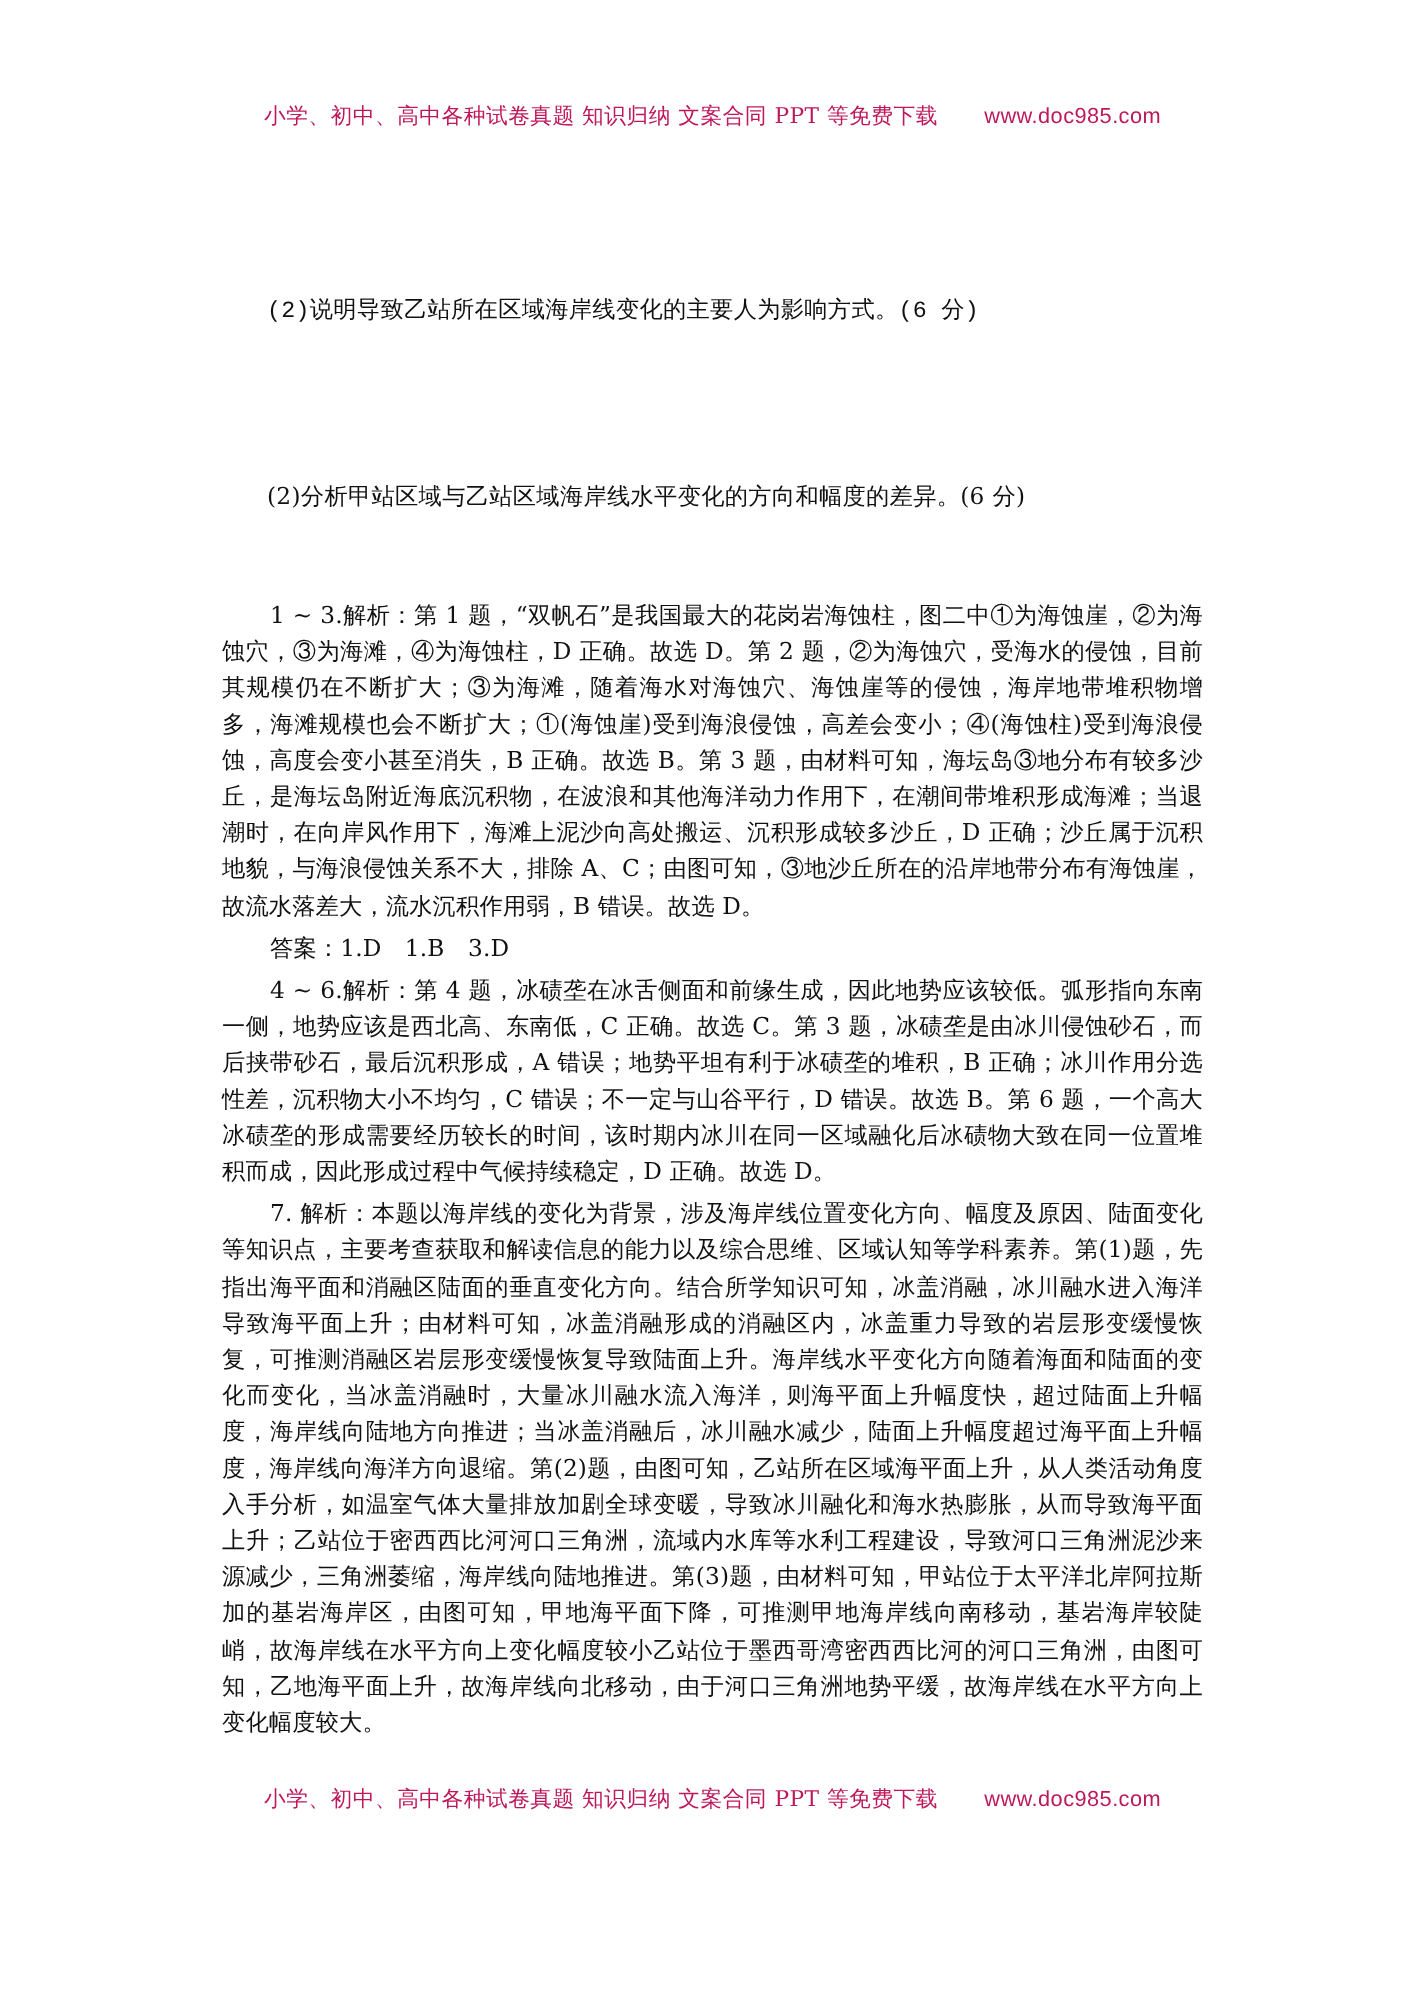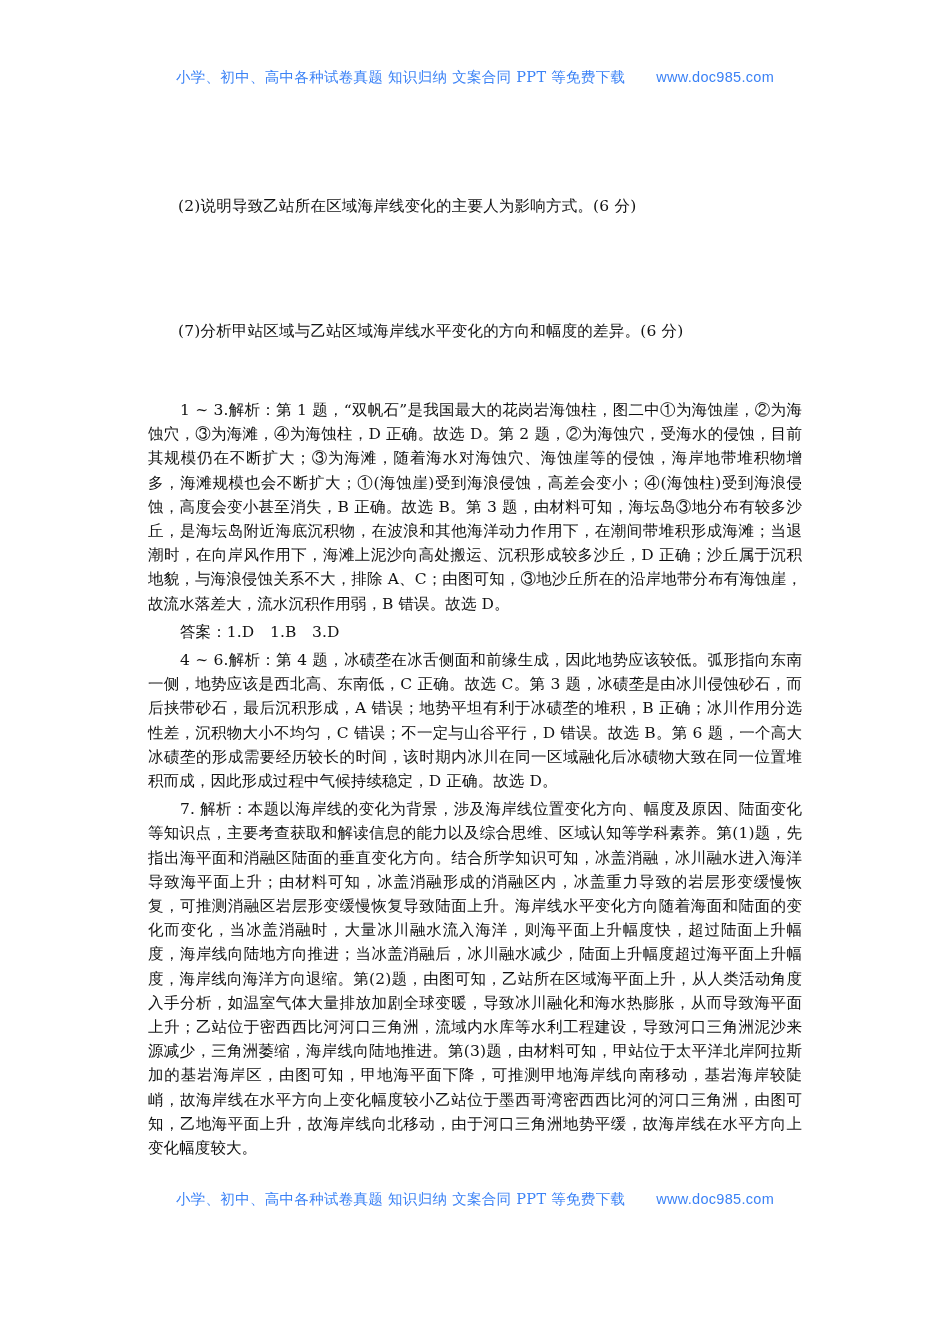--- a/index.html
+++ b/index.html
@@ -1,40 +1,40 @@
 <!DOCTYPE html>
 <html><head>
   <meta charset="utf-8">
   <style>
     html, body { margin: 0; padding: 0; background: #ffffff; }
     body { width: 950px; height: 1344px; position: relative; overflow: hidden;
            font-family: "DejaVu Serif", "Liberation Serif", serif; color: #111; }
     .header, .footer { position: absolute; left: 0; width: 950px; text-align: center;
-           font-size: 14.5px; color: #3b82f6; letter-spacing: 0.3px; }
+           font-size: 14.5px; color: #be185d; letter-spacing: 0.3px; }
     .header { top: 68px; }
     .footer { top: 1190px; }
     .site { font-family: "Liberation Sans", "DejaVu Sans", sans-serif; margin-left: 26px; }
     .q { position: absolute; left: 178px; font-size: 15.5px; letter-spacing: 0.2px; }
-    .q2 { top: 196px; }
+    .q2 { top: 196px; font-family: Liberation Mono, monospace; }
     .q3 { top: 321px; }
     .body-text { position: absolute; left: 144px; top: 394px; width: 662px;
            font-size: 15.5px; line-height: 24.2px; text-align: justify; letter-spacing: 0.1px; }
     .body-text p { margin: 4px; text-indent: 32px; }
     .body-text p.ans { text-indent: 32px; }
   </style>
 </head>
 <body>
 
 <div class="header">
   <span>小学、初中、高中各种试卷真题  知识归纳  文案合同  PPT 等免费下载</span>
   <span class="site">www.doc985.com</span>
 </div>
 
 <div class="q q2">(2)说明导致乙站所在区域海岸线变化的主要人为影响方式。(6 分)</div>
-<div class="q q3">(7)分析甲站区域与乙站区域海岸线水平变化的方向和幅度的差异。(6 分)</div>
+<div class="q q3">(2)分析甲站区域与乙站区域海岸线水平变化的方向和幅度的差异。(6 分)</div>
 
 <div class="body-text">
   <p>1 ~ 3.解析：第 1 题，“双帆石”是我国最大的花岗岩海蚀柱，图二中①为海蚀崖，②为海蚀穴，③为海滩，④为海蚀柱，D 正确。故选 D。第 2 题，②为海蚀穴，受海水的侵蚀，目前其规模仍在不断扩大；③为海滩，随着海水对海蚀穴、海蚀崖等的侵蚀，海岸地带堆积物增多，海滩规模也会不断扩大；①(海蚀崖)受到海浪侵蚀，高差会变小；④(海蚀柱)受到海浪侵蚀，高度会变小甚至消失，B 正确。故选 B。第 3 题，由材料可知，海坛岛③地分布有较多沙丘，是海坛岛附近海底沉积物，在波浪和其他海洋动力作用下，在潮间带堆积形成海滩；当退潮时，在向岸风作用下，海滩上泥沙向高处搬运、沉积形成较多沙丘，D 正确；沙丘属于沉积地貌，与海浪侵蚀关系不大，排除 A、C；由图可知，③地沙丘所在的沿岸地带分布有海蚀崖，故流水落差大，流水沉积作用弱，B 错误。故选 D。</p>
   <p class="ans">答案：1.D　1.B　3.D</p>
   <p>4 ~ 6.解析：第 4 题，冰碛垄在冰舌侧面和前缘生成，因此地势应该较低。弧形指向东南一侧，地势应该是西北高、东南低，C 正确。故选 C。第 3 题，冰碛垄是由冰川侵蚀砂石，而后挟带砂石，最后沉积形成，A 错误；地势平坦有利于冰碛垄的堆积，B 正确；冰川作用分选性差，沉积物大小不均匀，C 错误；不一定与山谷平行，D 错误。故选 B。第 6 题，一个高大冰碛垄的形成需要经历较长的时间，该时期内冰川在同一区域融化后冰碛物大致在同一位置堆积而成，因此形成过程中气候持续稳定，D 正确。故选 D。</p>
   <p>7. 解析：本题以海岸线的变化为背景，涉及海岸线位置变化方向、幅度及原因、陆面变化等知识点，主要考查获取和解读信息的能力以及综合思维、区域认知等学科素养。第(1)题，先指出海平面和消融区陆面的垂直变化方向。结合所学知识可知，冰盖消融，冰川融水进入海洋导致海平面上升；由材料可知，冰盖消融形成的消融区内，冰盖重力导致的岩层形变缓慢恢复，可推测消融区岩层形变缓慢恢复导致陆面上升。海岸线水平变化方向随着海面和陆面的变化而变化，当冰盖消融时，大量冰川融水流入海洋，则海平面上升幅度快，超过陆面上升幅度，海岸线向陆地方向推进；当冰盖消融后，冰川融水减少，陆面上升幅度超过海平面上升幅度，海岸线向海洋方向退缩。第(2)题，由图可知，乙站所在区域海平面上升，从人类活动角度入手分析，如温室气体大量排放加剧全球变暖，导致冰川融化和海水热膨胀，从而导致海平面上升；乙站位于密西西比河河口三角洲，流域内水库等水利工程建设，导致河口三角洲泥沙来源减少，三角洲萎缩，海岸线向陆地推进。第(3)题，由材料可知，甲站位于太平洋北岸阿拉斯加的基岩海岸区，由图可知，甲地海平面下降，可推测甲地海岸线向南移动，基岩海岸较陡峭，故海岸线在水平方向上变化幅度较小乙站位于墨西哥湾密西西比河的河口三角洲，由图可知，乙地海平面上升，故海岸线向北移动，由于河口三角洲地势平缓，故海岸线在水平方向上变化幅度较大。</p>
 </div>
 
 <div class="footer">
   <span>小学、初中、高中各种试卷真题  知识归纳  文案合同  PPT 等免费下载</span>

